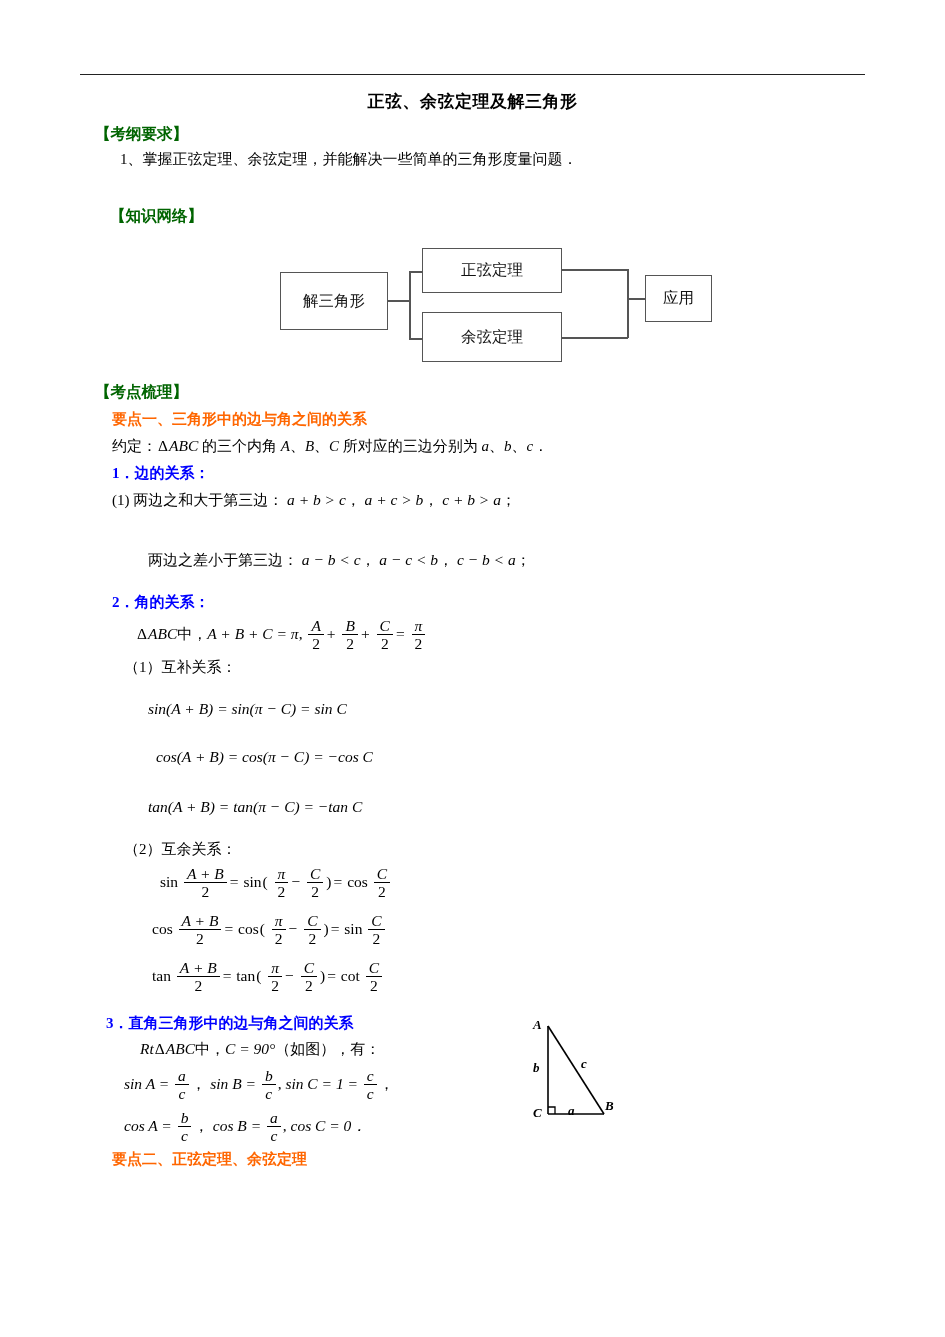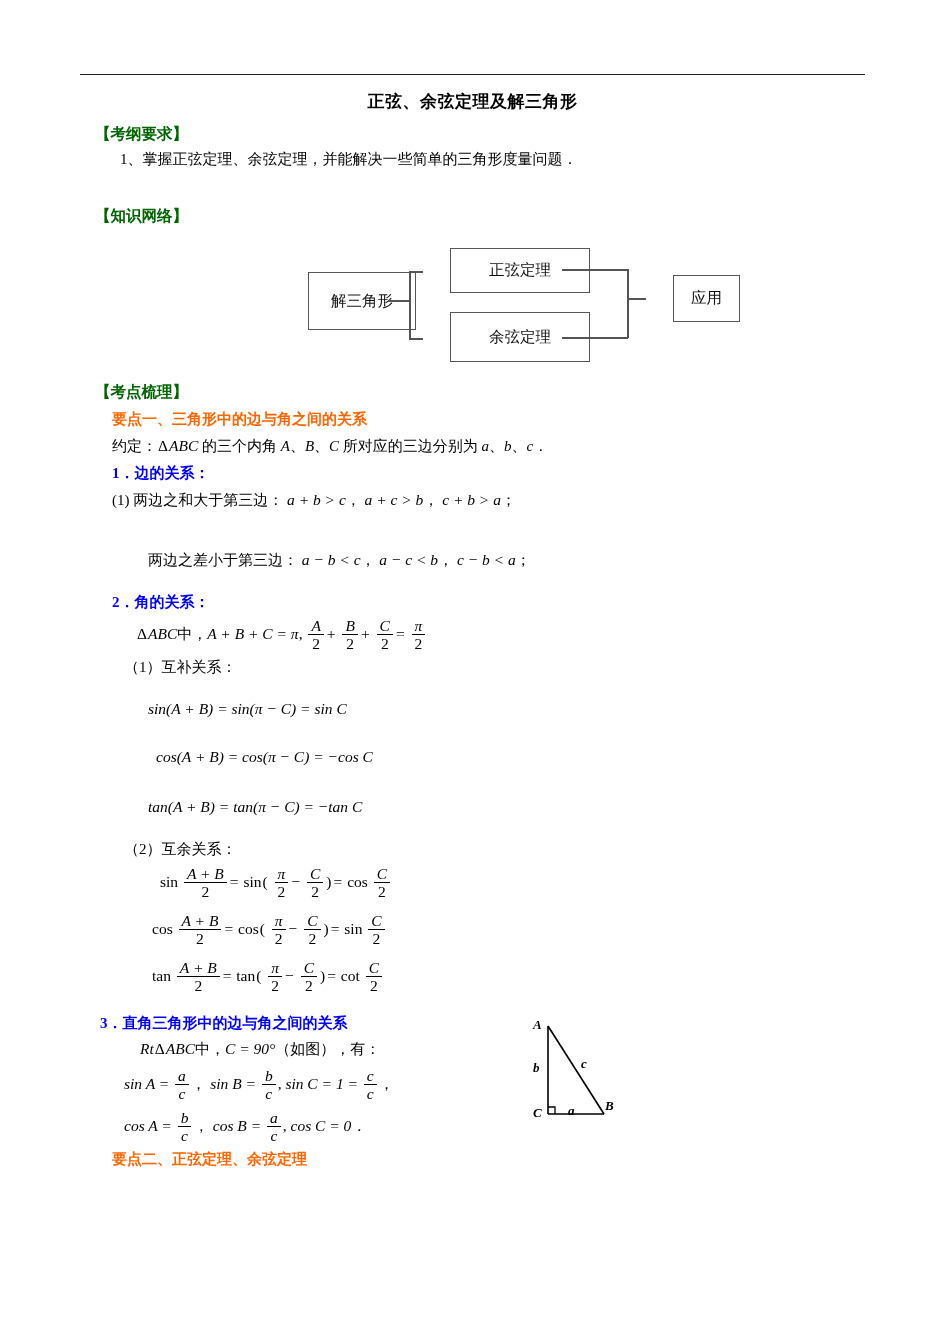--- a/index.html
+++ b/index.html
@@ -83,21 +83,20 @@
   .dbox {
     position: absolute;
     border: 1.5px solid #555;
     background: #fff;
     display: flex;
     align-items: center;
     justify-content: center;
     font-family: "Liberation Serif", "DejaVu Serif", serif;
     font-size: 15.5px;
     color: #111;
-    margin-left: 28px;
   }
   .dline { position: absolute; background: #555; }
 
   .tri-fig { position: absolute; }
   .tri-label {
     position: absolute;
     font-family: "Liberation Serif", "DejaVu Serif", serif;
     font-style: italic;
     font-size: 13px;
     font-weight: bold;
@@ -110,21 +109,21 @@
 
   <div class="top-rule"></div>
 
   <div class="doc-title">正弦、余弦定理及解三角形</div>
 
   <div class="line sec-head" style="left:95px; top:124px;">【考纲要求】</div>
 
   <div class="line body-text" style="left:120px; top:150px;">1、掌握正弦定理、余弦定理，并能解决一些简单的三角形度量问题．</div>
 
 
-  <div class="line sec-head" style="left:95px; top:206px;">【知识网络】</div>
+  <div class="line sec-head" style="left:110px; top:206px;">【知识网络】</div>
 
   <div class="diagram">
     <div class="dbox" style="left:280px; top:272px; width:108px; height:58px;">
       <span>解三角形</span>
     </div>
 
     <div class="dbox" style="left:422px; top:248px; width:140px; height:45px;">
       <span>正弦定理</span>
     </div>
 
@@ -261,21 +260,21 @@
       <span class="num mi">C</span>
       <span class="den mn">2</span>
     </span><span class="op">)</span><span class="op">=</span>
     <span class="func">cot</span>
     <span class="frac">
       <span class="num mi">C</span>
       <span class="den mn">2</span>
     </span>
   </div>
 
-  <div class="line numhead" style="left:100px; top:1014px;text-align:right;">3．直角三角形中的边与角之间的关系</div>
+  <div class="line numhead" style="left:106px; top:1014px;text-align:right;">3．直角三角形中的边与角之间的关系</div>
 
   <div class="line mathy" style="left:140px; top:1040px;">
     <span class="mi">Rt</span><span class="op">Δ</span><span class="mi">ABC</span><span class="body-text">中，</span><span class="mi">C = 90°</span><span class="body-text">（如图），有：</span>
   </div>
 
   <div class="line mathy" style="left:124px; top:1068px;">
     <span class="mi">sin A =</span>
     <span class="frac">
       <span class="num mi">a</span>
       <span class="den mi">c</span>

